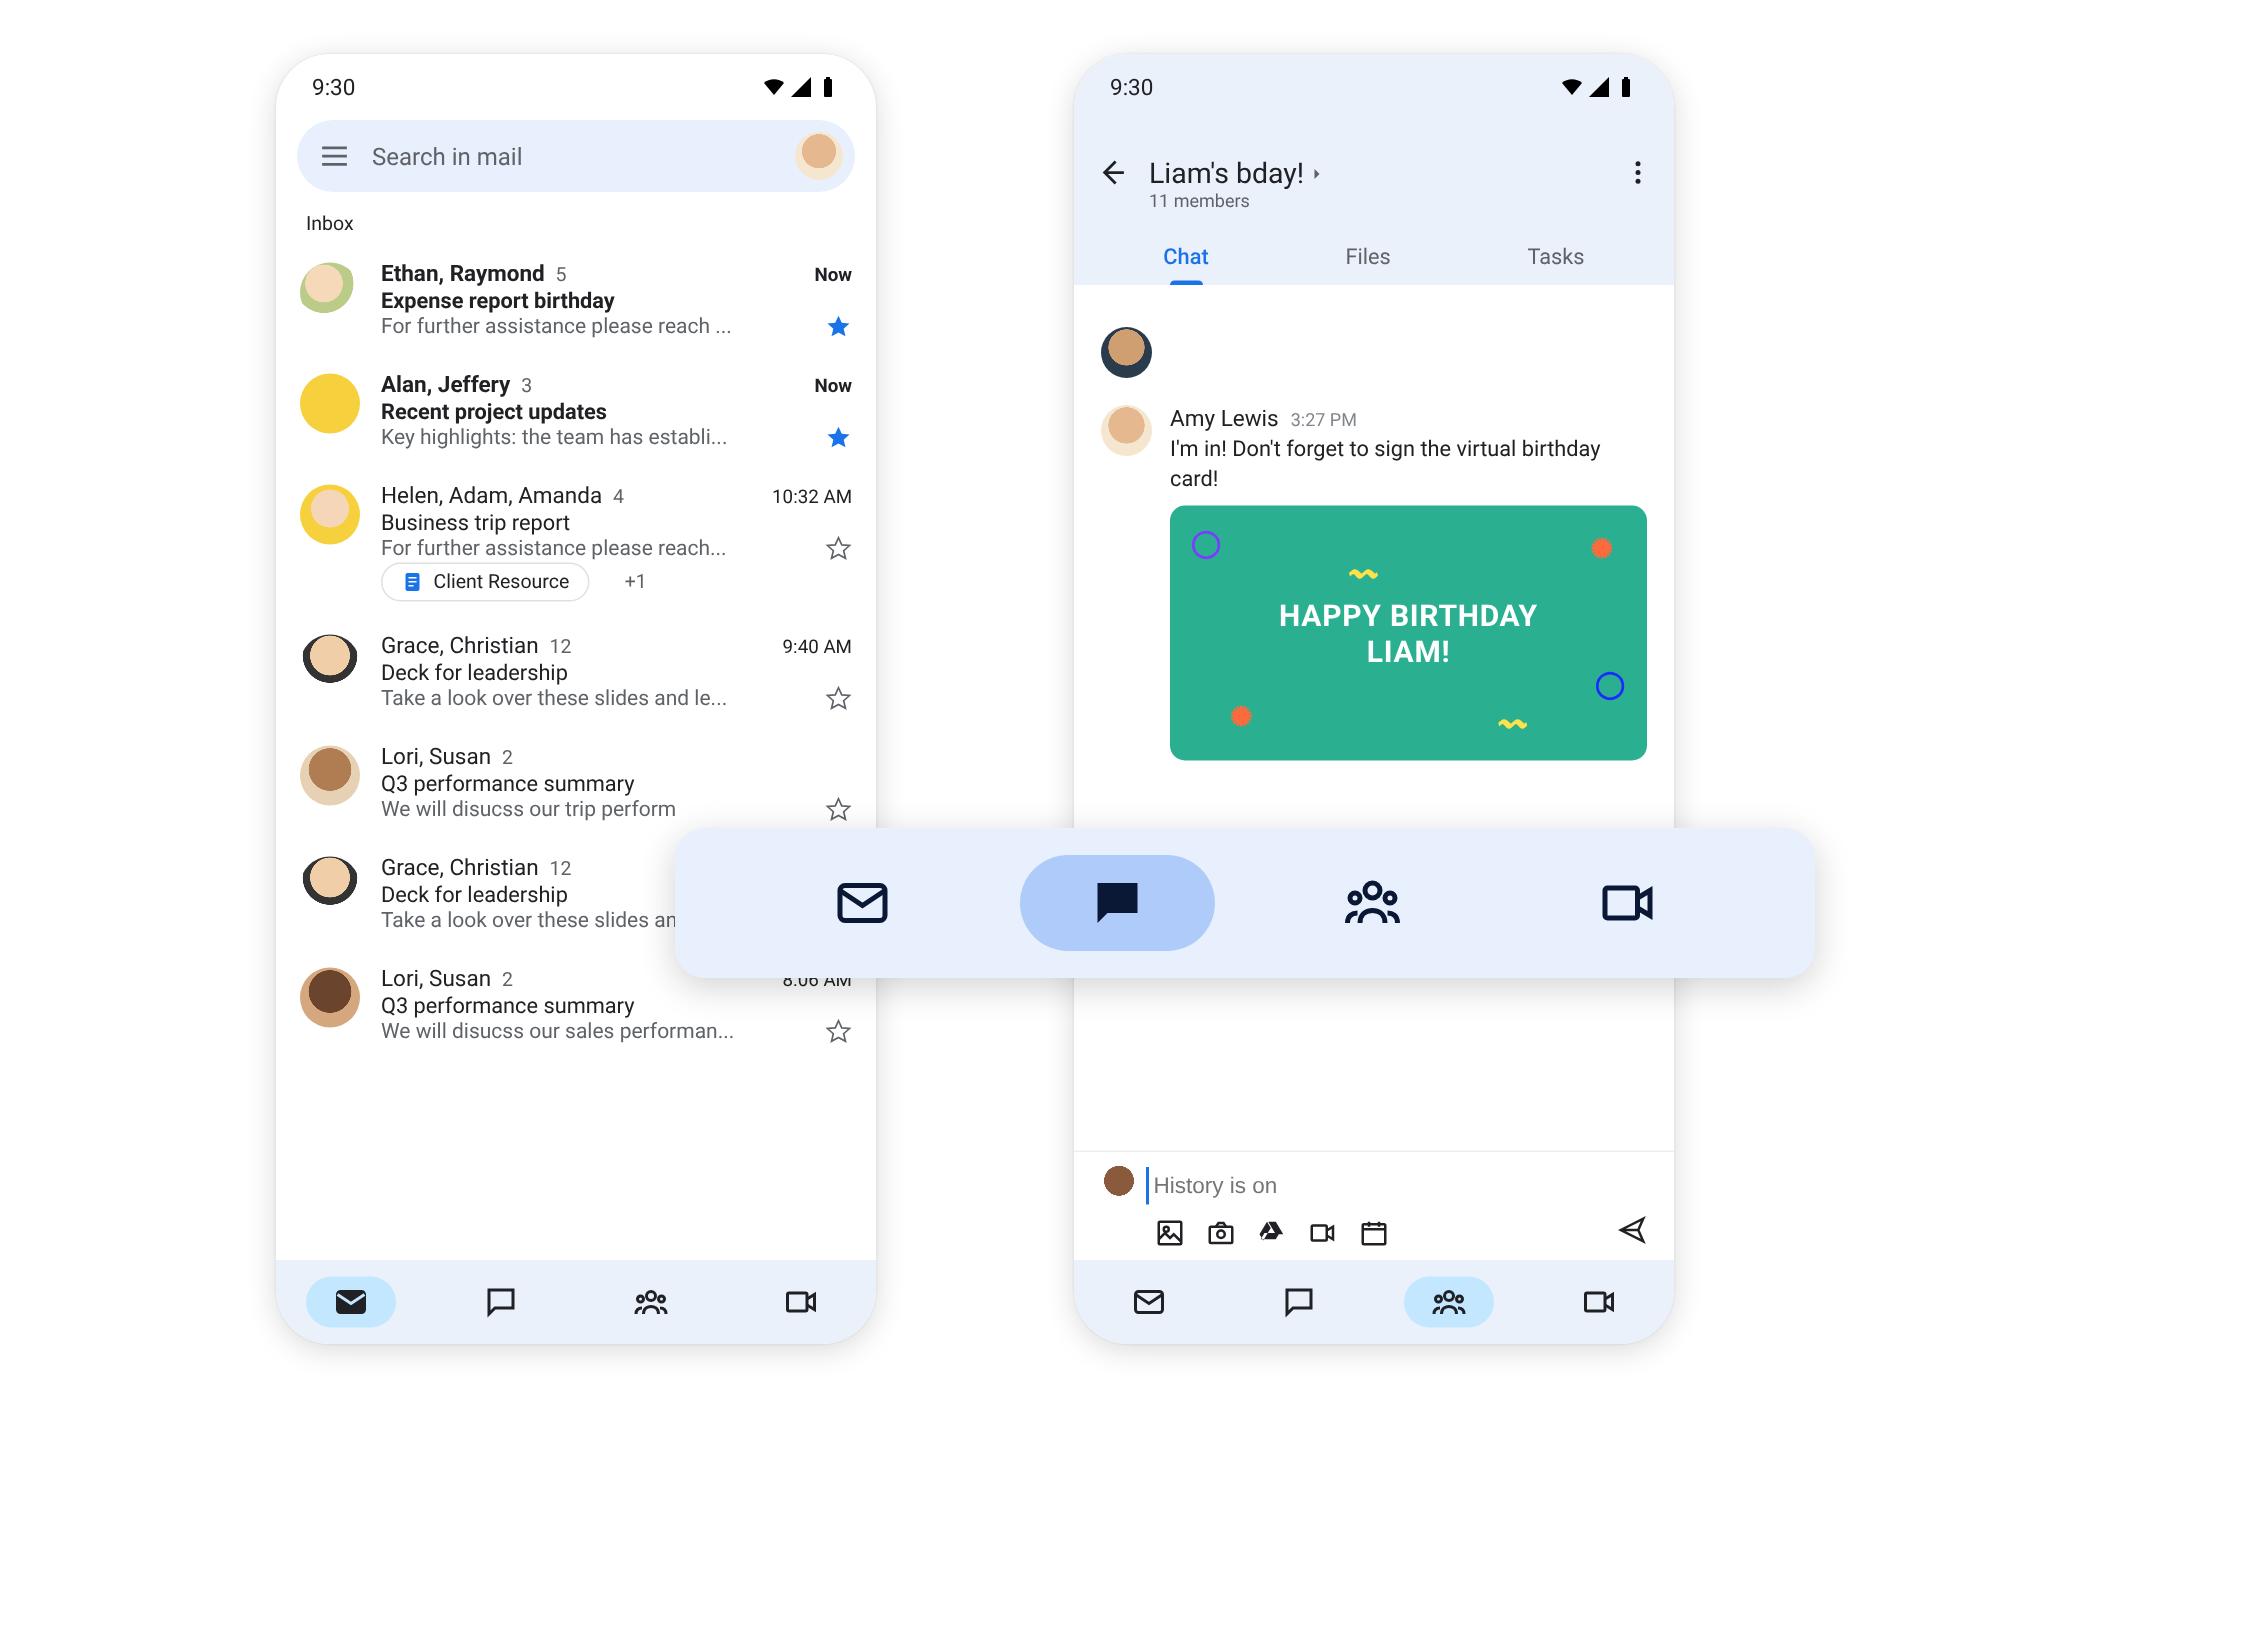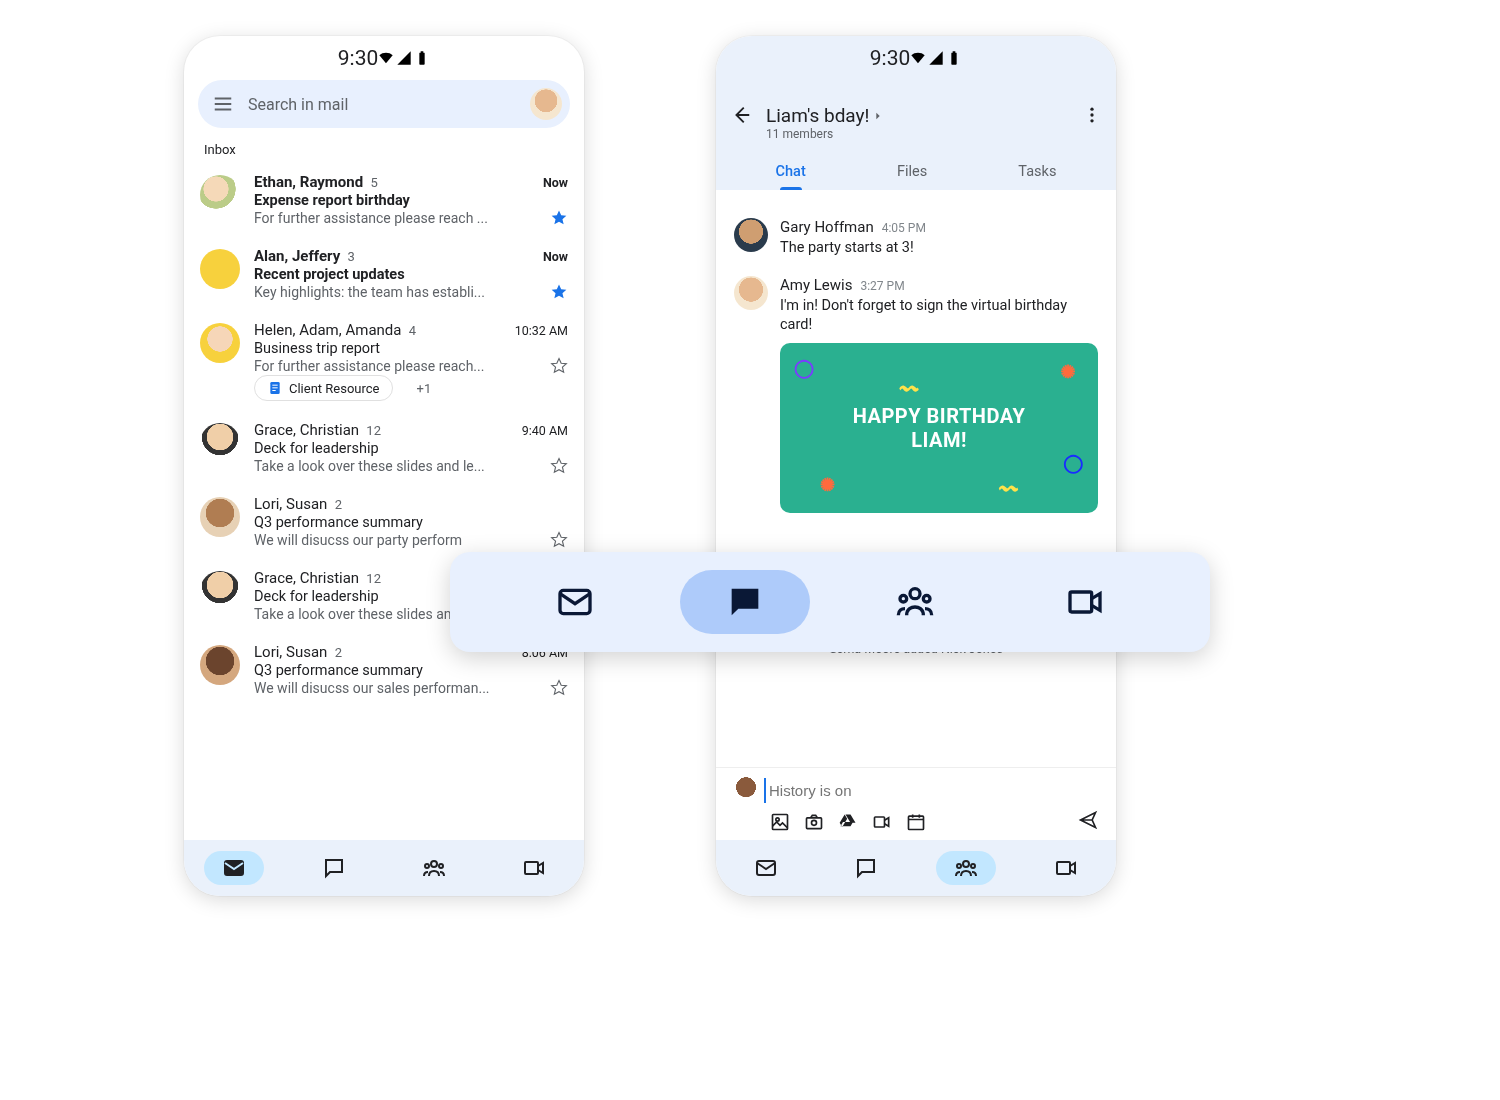--- a/index.html
+++ b/index.html
@@ -35,23 +35,23 @@
     display: flex;
     flex-direction: column;
   }
   .phone-left { left: 184px; top: 36px; }
   .phone-right { left: 716px; top: 36px; }
   
   .status-bar {
     height: 44px;
     display: flex;
     align-items: center;
-    justify-content: center;
+    justify-content: space-between;
     padding: 0 24px;
-    font-size: 21px;
+    font-size: 15px;
     color: var(--text-dark);
   }
   .status-icons { display: flex; align-items: center; gap: 2px; }
   .status-icons svg { height: 16px; }
   
   .search-row {
     margin: 0 14px 10px;
     height: 48px;
     background: var(--search-bg);
     border-radius: 24px;
@@ -348,21 +348,21 @@
     </div>
     <div class="mail-item">
       <div class="mail-avatar av-e"></div>
       <div class="mail-body">
         <div class="mail-top-row">
           <span class="mail-sender ">Lori, Susan<span class="mail-count"> 2</span></span>
           <span class="mail-time "></span>
         </div>
         <div class="mail-subject ">Q3 performance summary</div>
         <div class="mail-snip-row">
-          <span class="mail-snippet">We will disucss our party perform</span>
+          <span class="mail-snippet">We will disucss our trip perform</span>
           <svg class="star-icon" viewBox="0 0 24 24" fill="none" stroke="#5f6368" stroke-width="1.5">
               <path d="M12 2l2.9 6.3 6.9.6-5.2 4.6 1.6 6.8L12 16.9 5.8 20.3l1.6-6.8L2.2 8.9l6.9-.6L12 2z"></path>
             </svg>
         </div>
 
       </div>
     </div>
     <div class="mail-item">
       <div class="mail-avatar av-d"></div>
       <div class="mail-body">
@@ -467,28 +467,20 @@
     <div class="tabs-row">
       <div class="tab active">Chat</div>
       <div class="tab">Files</div>
       <div class="tab">Tasks</div>
     </div>
   </div>
 
   <div class="chat-scroll" id="chat-scroll">
     <div class="msg">
       <div class="msg-avatar av-g"></div>
-      <div class="msg-body">
-        <div class="msg-head">
-          <span class="msg-name">Gary Hoffman</span>
-          <span class="msg-time">4:05 PM</span>
-        </div>
-        <div class="msg-text">The party starts at 3!</div>
-
-      </div>
     </div>
     <div class="msg">
       <div class="msg-avatar av-h"></div>
       <div class="msg-body">
         <div class="msg-head">
           <span class="msg-name">Amy Lewis</span>
           <span class="msg-time">3:27 PM</span>
         </div>
         <div class="msg-text">I'm in! Don't forget to sign the virtual birthday card!</div>
 

